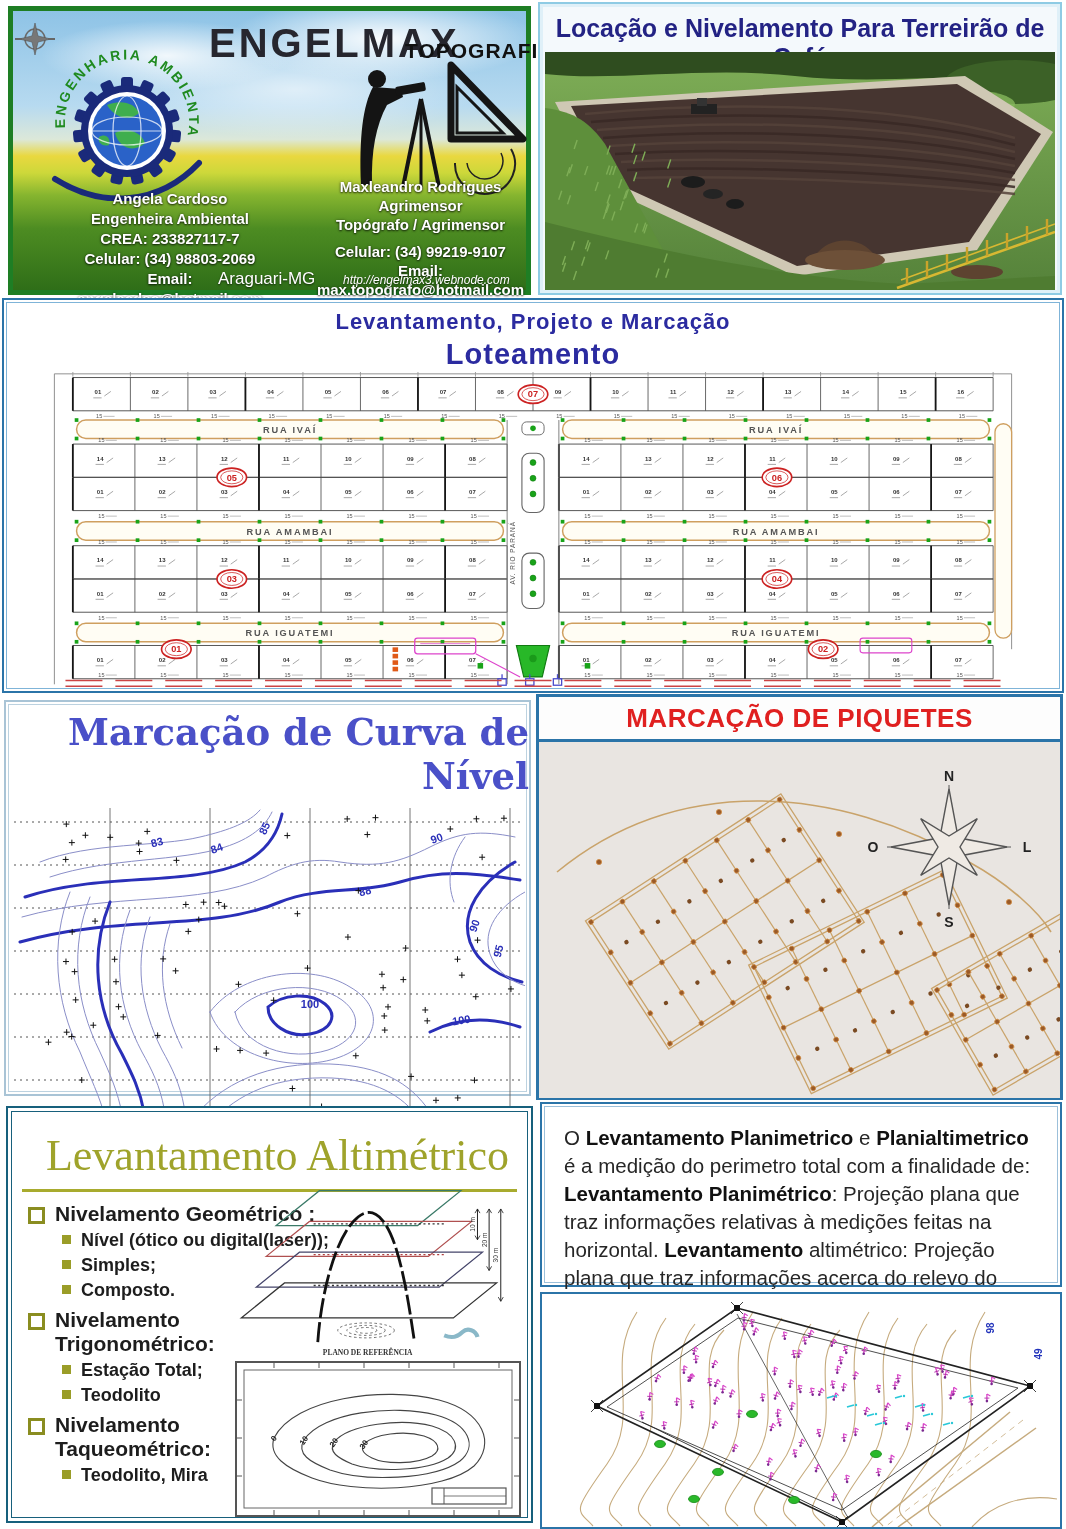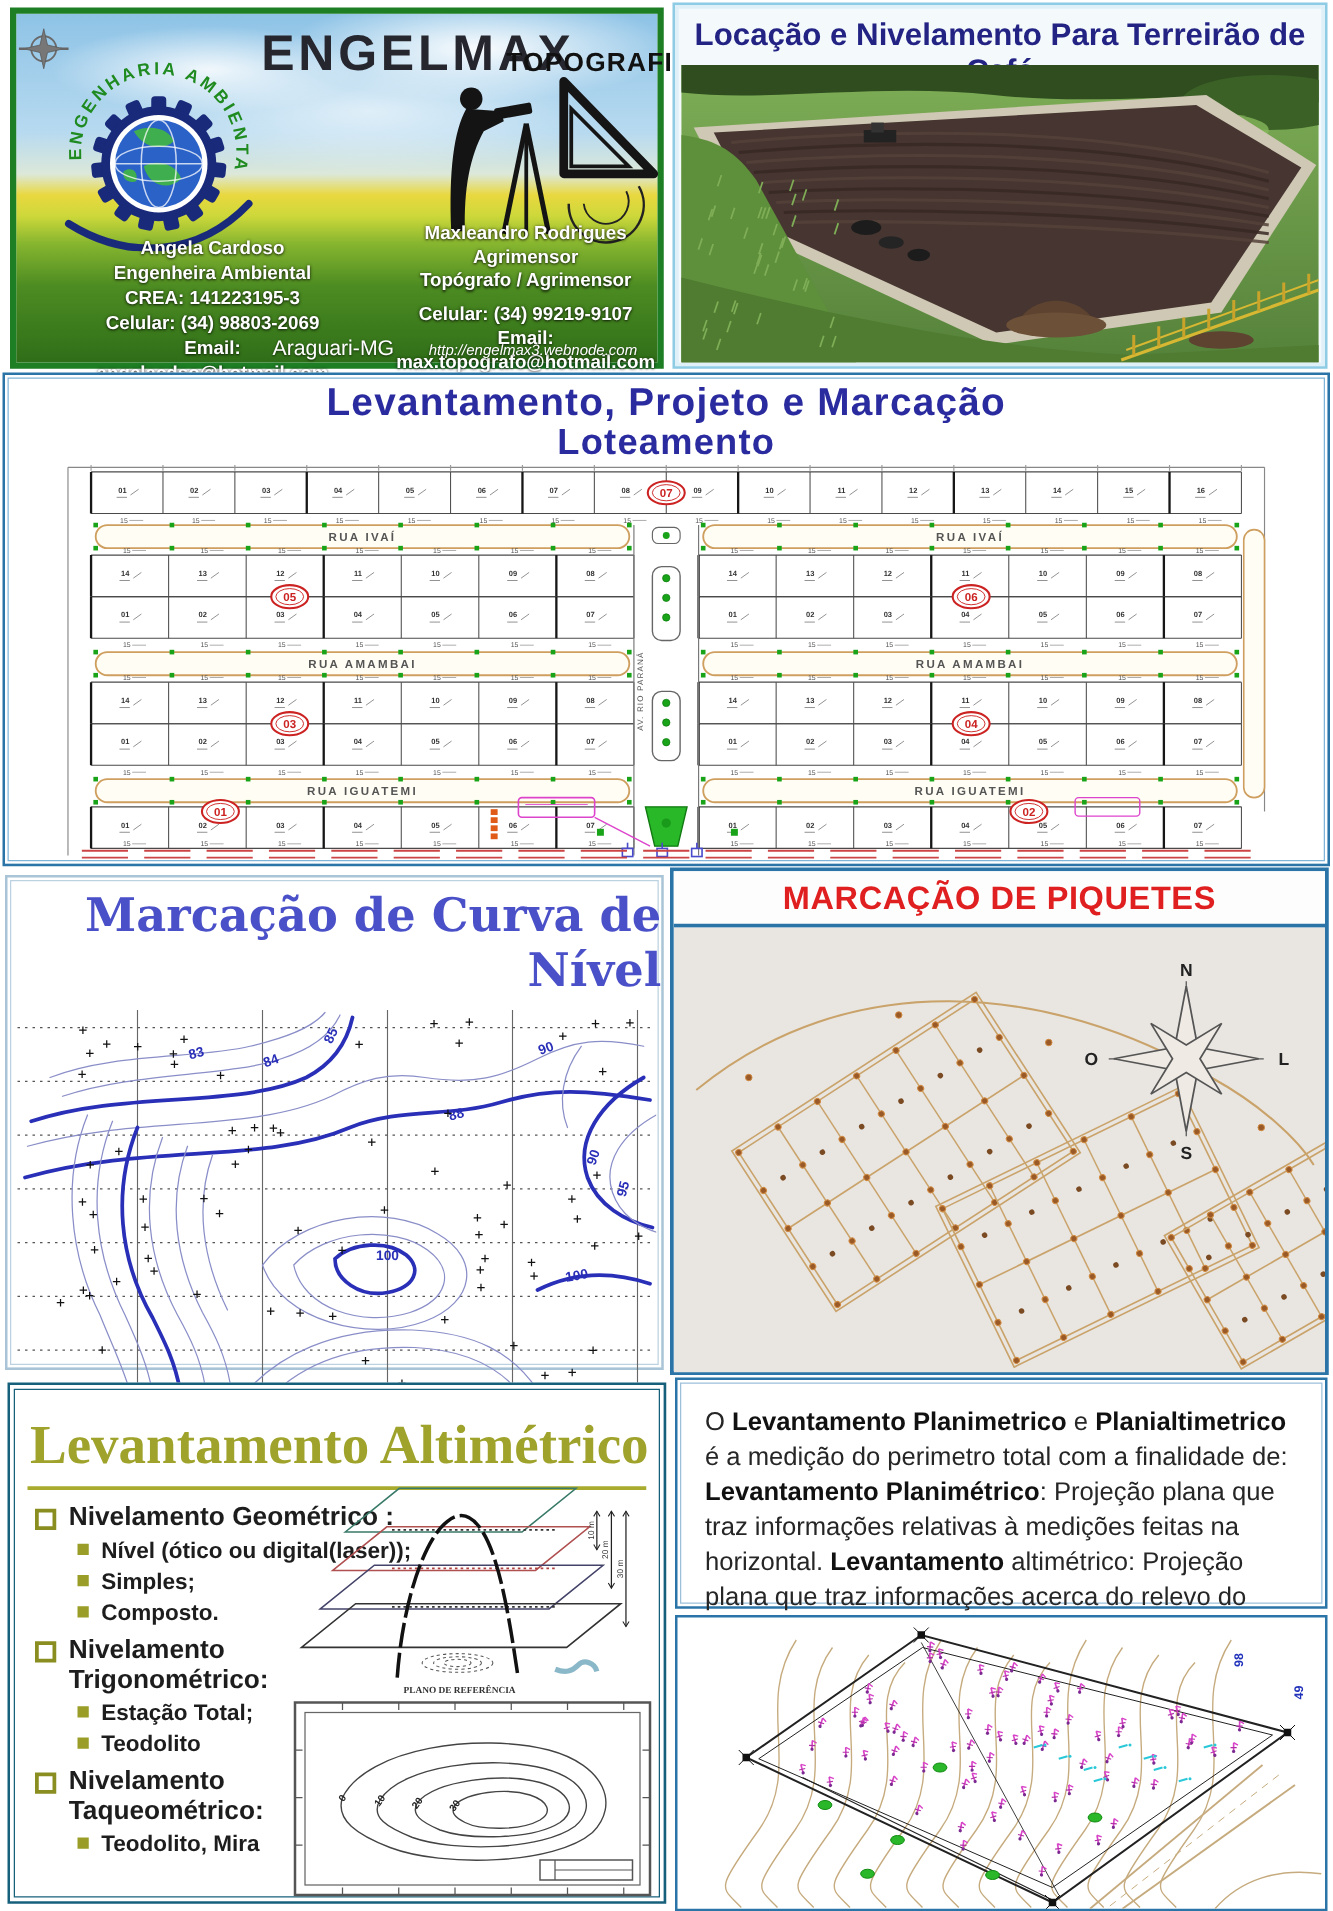--- a/index.html
+++ b/index.html
@@ -30,42 +30,42 @@
   
   #photo-panel{left:538px;top:2px;width:524px;height:293px;border:2px solid #8ecbe4;
     box-shadow:inset 0 0 0 3px #dff0f8;background:#f4f9fc;}
   #photo-title{margin:10px 6px 4px 6px;text-align:center;font-size:25px;font-weight:700;color:#232384;}
   #photo-svg{position:absolute;left:5px;top:48px;}
 
   
   #plan-panel{left:2px;top:298px;width:1062px;height:395px;border:2px solid #2b74a8;
     box-shadow:inset 0 0 0 2px #fff, inset 0 0 0 3px #7fb4d8;}
   #plan-title{margin-top:6px;text-align:center;font-weight:700;color:#2b2ba0;line-height:32px;}
-  #plan-title .l1{font-size:31px;letter-spacing:1px;}
+  #plan-title .l1{font-size:22px;letter-spacing:1px;}
   #plan-title .l2{font-size:29px;letter-spacing:1px;}
   #plan-svg{display:block;margin:2px auto 0 auto;}
 
   
   #contour-panel{left:4px;top:700px;width:527px;height:396px;border:2px solid #a9c4d6;
     box-shadow:inset 0 0 0 2px #fff, inset 0 0 0 3px #bcd2e0;}
   #contour-title{margin-top:8px;text-align:right;font-size:37px;font-weight:700;color:#4a50c8;
     font-family:"DejaVu Serif",serif;letter-spacing:0px;}
   #contour-svg{display:block;margin:4px auto 0 auto;}
 
   
   #piquetes-panel{left:536px;top:694px;width:527px;height:406px;border:3px solid #2b74a8;background:#fff;}
   #piquetes-title{height:42px;line-height:42px;text-align:center;font-size:26px;font-weight:700;color:#e02020;
     border-bottom:3px solid #2b74a8;background:#fdfdfd;letter-spacing:0.5px;}
   #piquetes-svg{display:block;}
 
   
   #alt-panel{left:6px;top:1106px;width:527px;height:417px;border:2px solid #17607c;
     box-shadow:inset 0 0 0 3px #fff, inset 0 0 0 4px #17607c;}
-  #alt-title{margin:22px 0 0 16px;font-family:"Liberation Serif",serif;font-weight:700;
-    font-size:44px;color:#9fa32b;}
+  #alt-title{margin:22px 0 0 16px;font-family:"Liberation Serif",serif;font-weight:400;
+    font-size:44px;color:#9fa32b;text-align:center;}
   #alt-rule{height:3px;background:#a8ab2e;margin:8px 14px 10px 14px;}
   #alt-list{margin-left:20px;width:310px;font-weight:bold;}
   .alt-item{display:flex;align-items:flex-start;margin:7px 0 2px 0;font-size:21px;color:#1d1d1d;}
   .alt-item .sq{flex:0 0 auto;width:11px;height:11px;border:3px solid #8a8d20;margin:5px 10px 0 0;background:#fff;}
   .alt-sub{display:flex;align-items:flex-start;margin:4px 0 2px 34px;font-size:18px;color:#1d1d1d;text-align:center;}
   .alt-sub .sq{flex:0 0 auto;width:9px;height:9px;background:#9a9d28;margin:5px 10px 0 0;}
   #alt-diagram{position:absolute;left:218px;top:76px;}
   #alt-box{position:absolute;left:226px;top:252px;}
 
   
@@ -132,21 +132,21 @@
         <path d="M30,28 C20,46 16,78 18,126 L29,126 C28,92 33,66 44,46 L60,38 L58,30 Z" fill="#141414"></path>
         <rect x="52" y="28" width="30" height="9" rx="2" fill="#141414" transform="rotate(-10 52 28)"></rect>
         <line x1="78" y1="40" x2="60" y2="128" stroke="#141414" stroke-width="4"></line>
         <line x1="78" y1="40" x2="96" y2="128" stroke="#141414" stroke-width="4"></line>
         <line x1="78" y1="40" x2="78" y2="130" stroke="#141414" stroke-width="3"></line>
       </svg>
 
     <div class="card-block" style="left:22px;top:178px;width:270px;">
       <div>Angela Cardoso</div>
       <div>Engenheira Ambiental</div>
-      <div>CREA: 141223195-3</div>
+      <div>CREA: 233827117-7</div>
       <div>Celular: (34) 98803-2069</div>
       <div>Email:</div>
       <div>angelacdso@hotmail.com</div>
     </div>
 
     <div class="card-block" style="left:300px;top:166px;width:215px;line-height:19px;">
       <div>Maxleandro Rodrigues</div>
       <div>Agrimensor</div>
       <div>Topógrafo /  Agrimensor</div>
       <div style="height:8px"></div>

